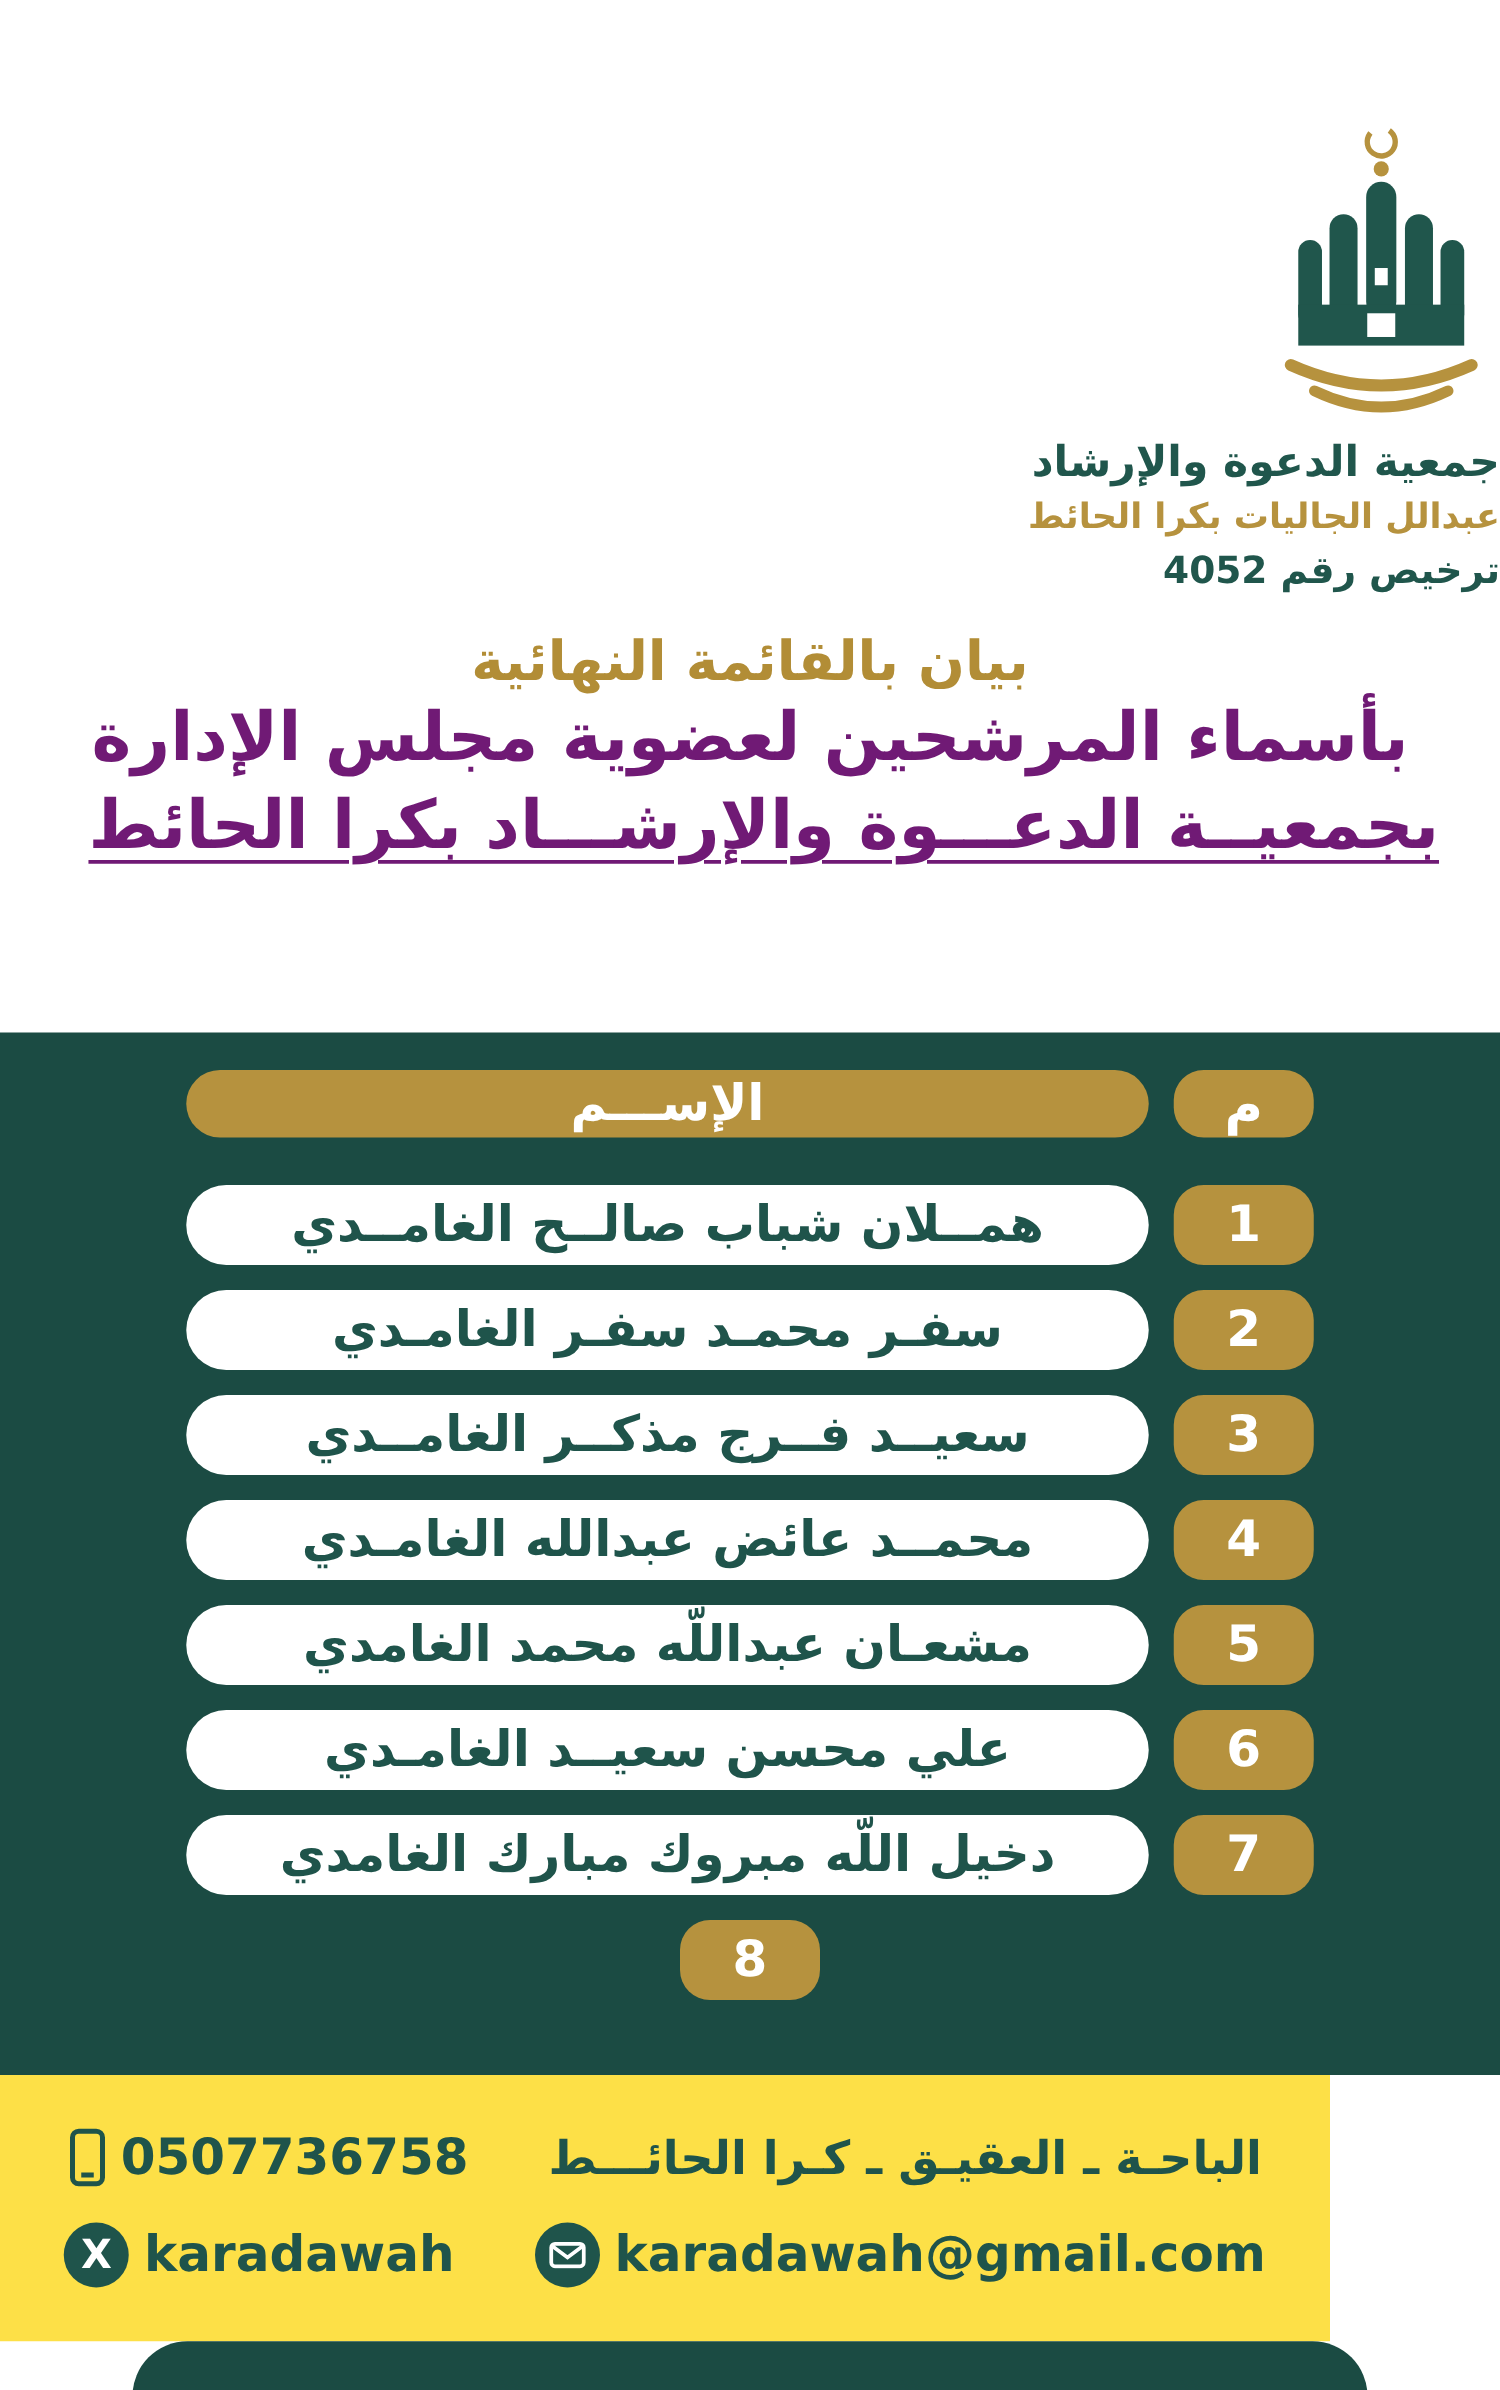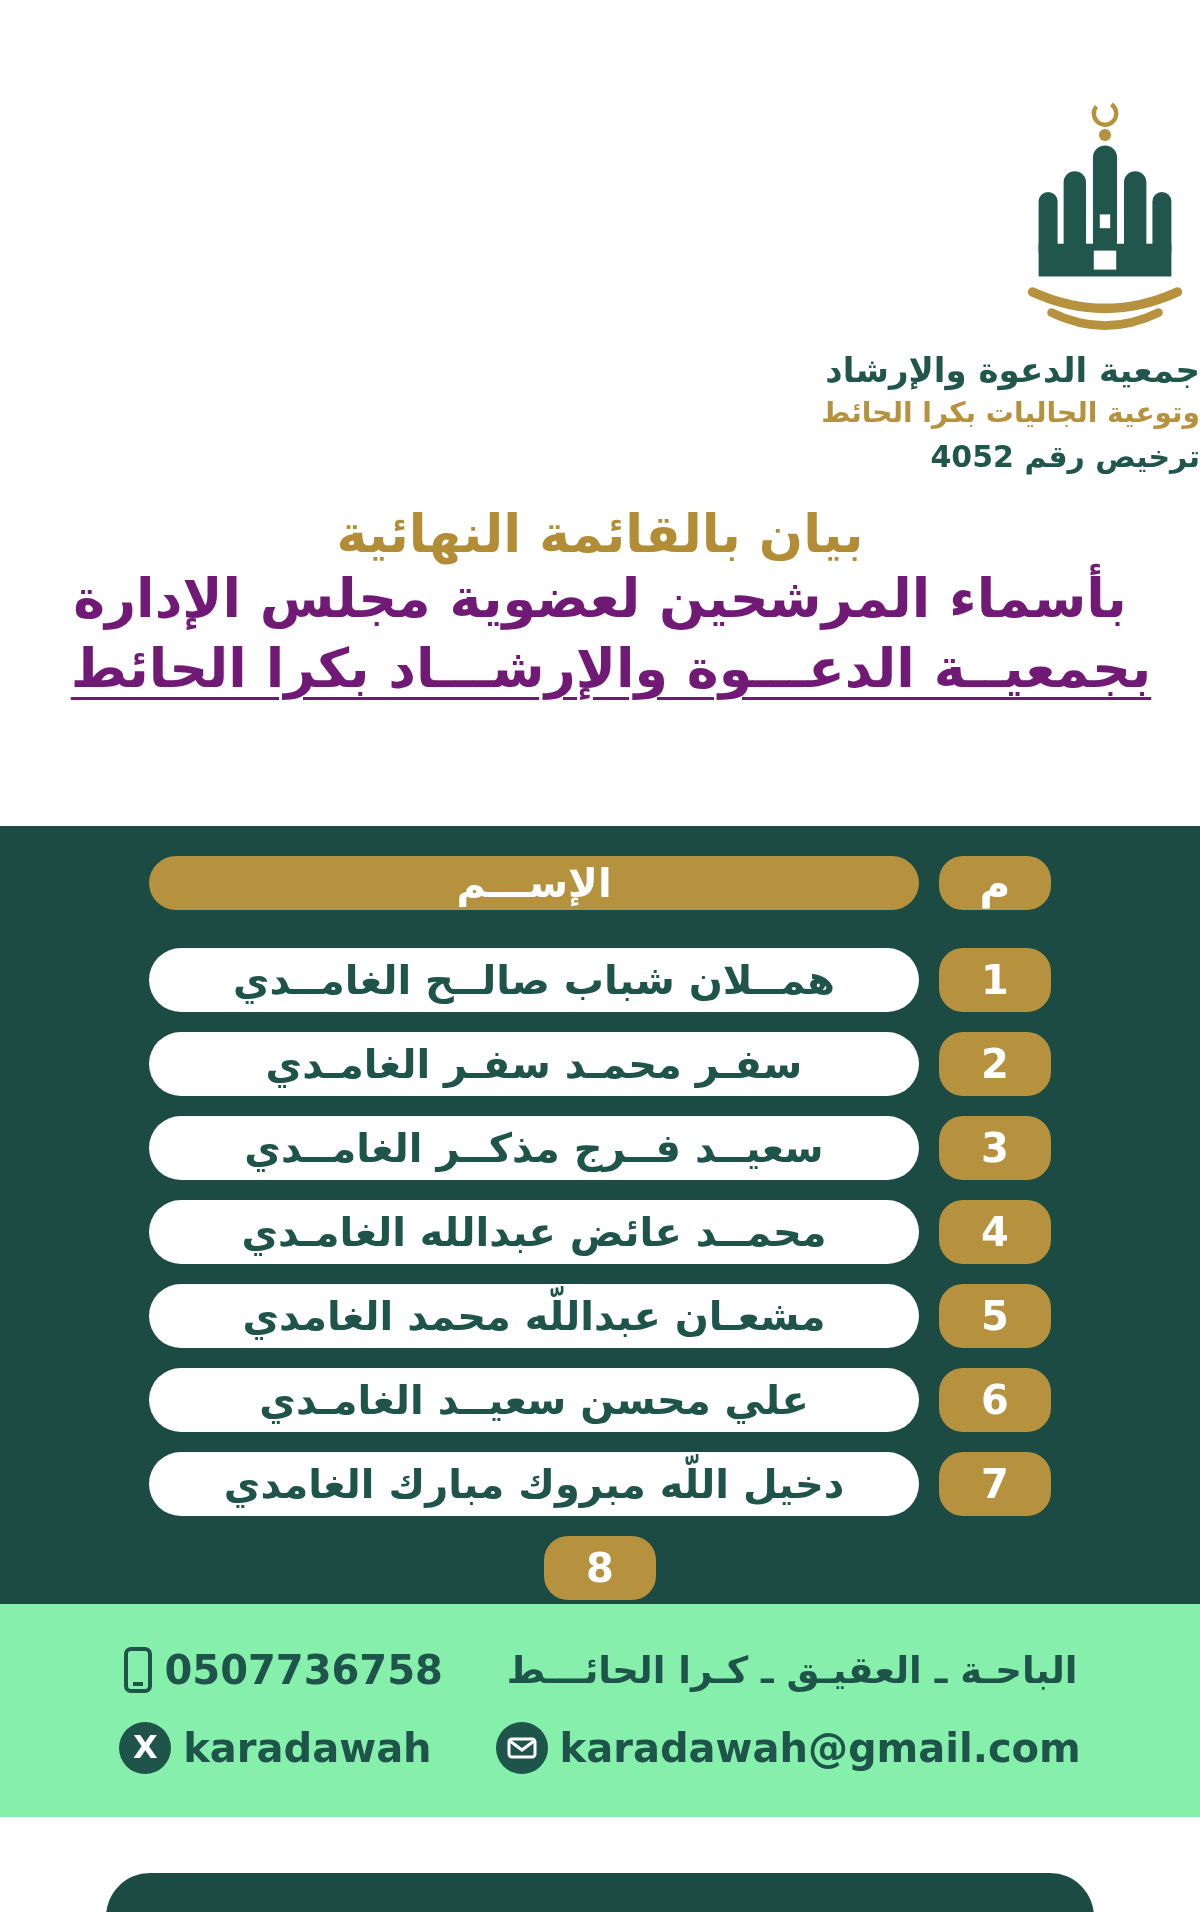--- a/index.html
+++ b/index.html
@@ -11,21 +11,21 @@
 
   
   .top { text-align:right; padding-top:92px; }
   .logo-wrap { display:inline-block; }
   .org-line1 { font-size:34px; font-weight:bold; color:#20564c; margin-top:4px; }
   .org-line2 { font-size:28px; font-weight:bold; color:#b6923e; margin-top:6px; }
   .license   { font-size:30px; font-weight:bold; color:#20564c; margin-top:10px; }
 
   
   .announce { margin-top:30px; text-align:center; direction:rtl; }
-  .a-title { font-size:52px; font-weight:bold; color:#b28d36; }
+  .a-title { font-size:44px; font-weight:bold; color:#b28d36; }
   .a-line  { font-size:54px; font-weight:bold; color:#701a75; line-height:1.3; }
   .a-line.u { text-decoration:underline; text-decoration-thickness:3px; text-underline-offset:10px;padding-left:22px; }
   .a-session { display:inline-block; font-size:42px; font-weight:bold; color:#b28d36; margin-top:22px;
                text-decoration:underline; text-decoration-thickness:3px; text-underline-offset:10px; }
 
   
   .table-section {
     position:absolute; top:826px; left:0; width:1200px; height:834px;
     background:#1b4b43; box-sizing:border-box; padding-top:30px;
   }
@@ -38,21 +38,21 @@
   .namecell {
     width:770px; height:64px; background:#ffffff; border-radius:34px;
     display:flex; align-items:center; justify-content:center;
     color:#1f544b; font-size:40px; font-weight:bold; direction:rtl; white-space:nowrap;
   }
   .thead { margin-bottom:38px; }
   .thead .namecell { background:#b6923e; color:#ffffff; height:54px; border-radius:28px; }
   .thead .numcell  { height:54px; font-size:42px; }
 
   
-  .footer { position:absolute; top:1604px; left:0; width:1200px; height:213px; background:#86efac;
+  .footer { position:absolute; top:1660px; left:0; width:1064px; height:213px; background:#fde047;
             box-sizing:border-box; padding-top:42px; }
   .f-row { display:flex; justify-content:center; align-items:center; gap:64px; margin-bottom:28px; }
   .f-item { display:flex; align-items:center; gap:12px; color:#1f544b; font-weight:bold; }
   .f-phone  { font-size:40px; direction:ltr; }
   .f-loc    { font-size:37px; direction:rtl; }
   .f-x      { font-size:40px; direction:ltr; }
   .f-email  { font-size:40px; direction:ltr; }
   .circle-icon {
     width:52px; height:52px; border-radius:50%; background:#1f544b;
     display:flex; align-items:center; justify-content:center; flex:0 0 auto;
@@ -87,21 +87,21 @@
           <rect x="97" y="184" width="26" height="22" fill="#ffffff"></rect>
           <rect x="104" y="142" width="12" height="16" fill="#ffffff"></rect>
         </g>
         <g fill="none" stroke="#b6923e" stroke-linecap="round">
           <path d="M26,232 Q110,270 194,232" stroke-width="11"></path>
           <path d="M48,256 Q110,286 172,256" stroke-width="10"></path>
         </g>
       </svg>
     </div>
     <div class="org-line1">جمعية الدعوة والإرشاد</div>
-    <div class="org-line2">وتوعية الجاليات بكرا الحائط</div>
+    <div class="org-line2">عبدالل الجاليات بكرا الحائط</div>
     <div class="license">ترخيص رقم 4052</div>
   </div>
 
   <div class="announce">
     <div class="a-title">بيان بالقائمة النهائية</div>
     <div class="a-line">بأسماء المرشحين لعضوية مجلس الإدارة</div>
     <div class="a-line u">بجمعيــة الدعـــوة والإرشـــاد  بكرا الحائط</div>
   </div>
 
   <div class="table-section">

